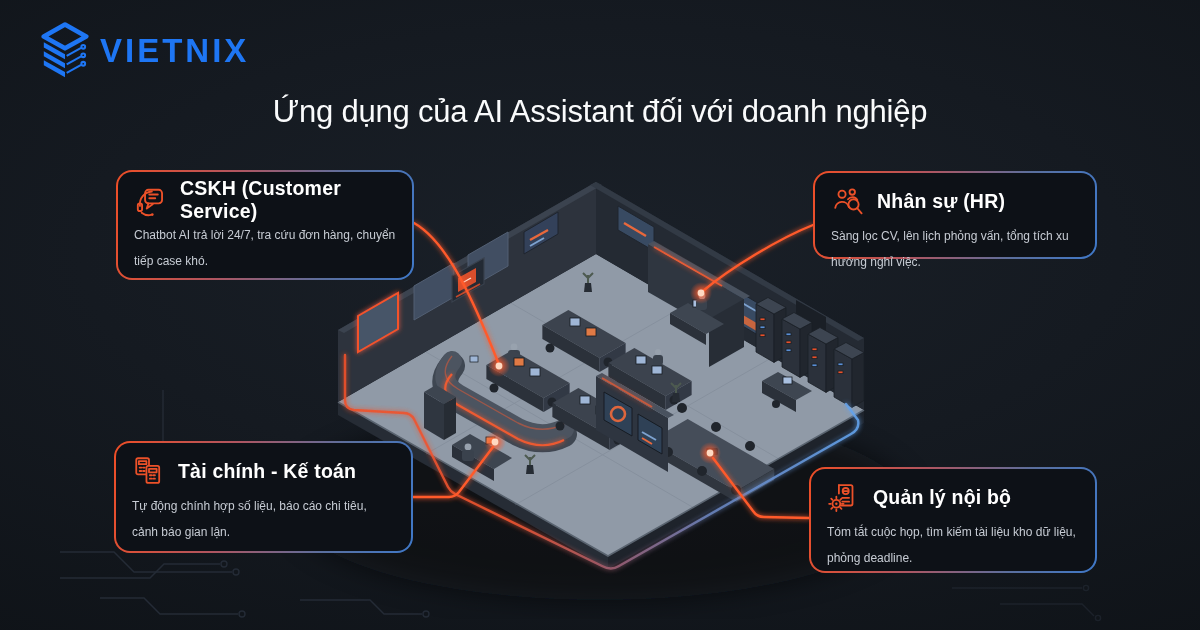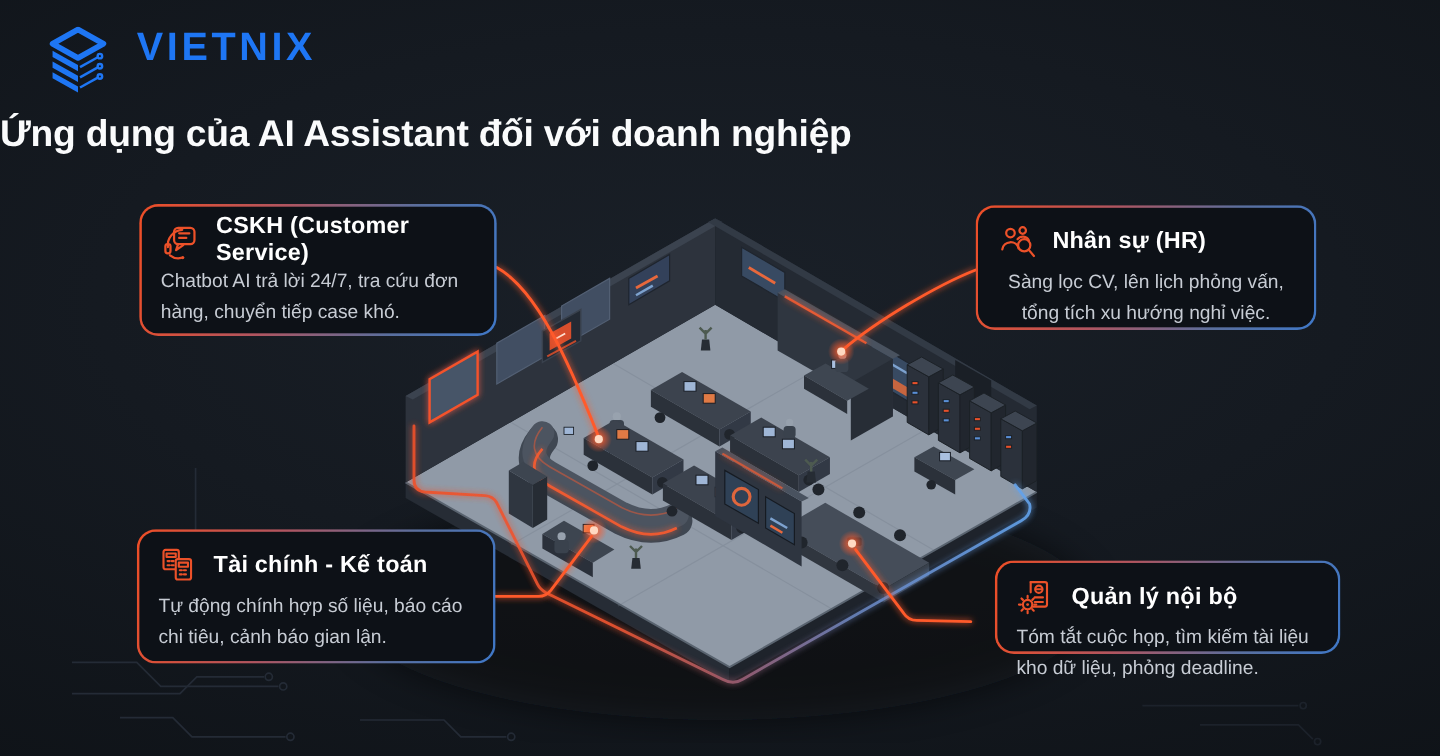--- a/index.html
+++ b/index.html
@@ -3,41 +3,41 @@
 <meta charset="utf-8">
 <style>
   html,body{margin:0;padding:0;background:#0c0f14;}
   .stage{
     position:relative;width:1200px;height:630px;overflow:hidden;
     font-family:"Liberation Sans",sans-serif;
     background:radial-gradient(90% 75% at 50% 40%, #1a2028 0%, #151a21 48%, #0f1318 100%);
   }
   .illustration{position:absolute;left:0;top:0;width:1200px;height:630px;}
   
-  .logo{position:absolute;left:36px;top:22px;display:flex;gap:20px;}
+  .logo{position:absolute;left:36px;top:22px;display:flex;align-items:center;gap:6px;}
   .logo-text{font-size:33px;font-weight:bold;color:#1e76f4;letter-spacing:3px;line-height:1;}
   .main-title{
-    position:absolute;left:0;top:94px;width:1200px;text-align:left;
-    font-size:31px;font-weight:bold;color:#fafbfc;letter-spacing:-0.2px;
+    position:absolute;left:0;top:94px;width:1200px;text-align:center;
+    font-size:31px;font-weight:normal;color:#fafbfc;letter-spacing:-0.2px;
   }
   
   .callout{
     position:absolute;border-radius:16px;padding:10px 16px;box-sizing:border-box;
     border:2px solid transparent;
     background:
       linear-gradient(#0d1117,#0d1117) padding-box,
       linear-gradient(103deg,#ef4e26 0%,#b05560 38%,#5a6f9e 72%,#3f78c8 100%) border-box;
   }
   .callout-header{display:flex;align-items:center;gap:12px;height:36px;margin-bottom:4px;}
   .callout-title{font-size:19.5px;font-weight:bold;color:#ffffff;letter-spacing:0.2px;}
-  .callout-desc{font-size:16px;color:#c7ccd4;line-height:26px;}
+  .callout-desc{font-size:12px;color:#c7ccd4;line-height:26px;}
   .callout-cskh{left:116px;top:170px;width:298px;height:110px;}
-  .callout-hr{left:813px;top:171px;width:284px;height:104px;text-align:center;}
+  .callout-hr{left:813px;top:171px;width:284px;height:88px;}
   .callout-fin{left:114px;top:441px;width:299px;height:112px;}
-  .callout-int{left:829px;top:467px;width:288px;height:78px;}
+  .callout-int{left:809px;top:467px;width:288px;height:106px;}
   .callout-icon{flex:0 0 auto;}
 </style>
 </head>
 <body>
 
 <div class="stage">
 
   <svg class="illustration" viewBox="0 0 1200 630">
     <defs>
       <filter id="glowF" x="-60%" y="-60%" width="220%" height="220%">

